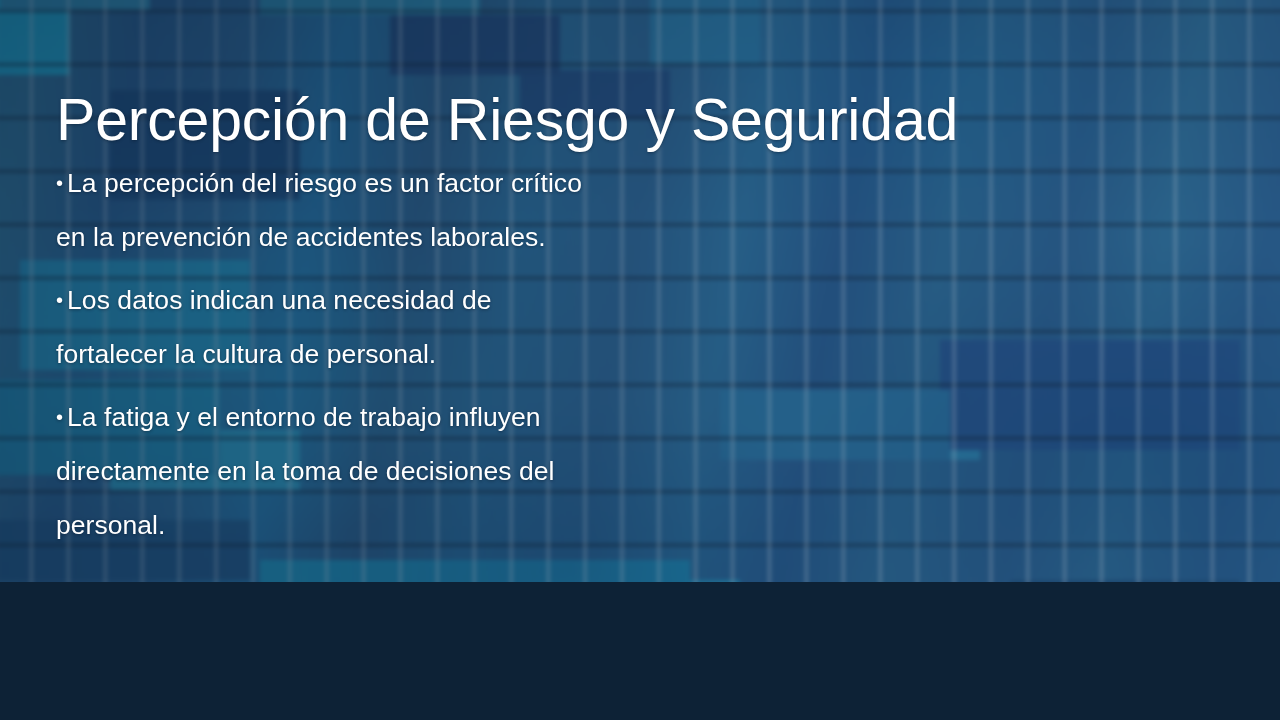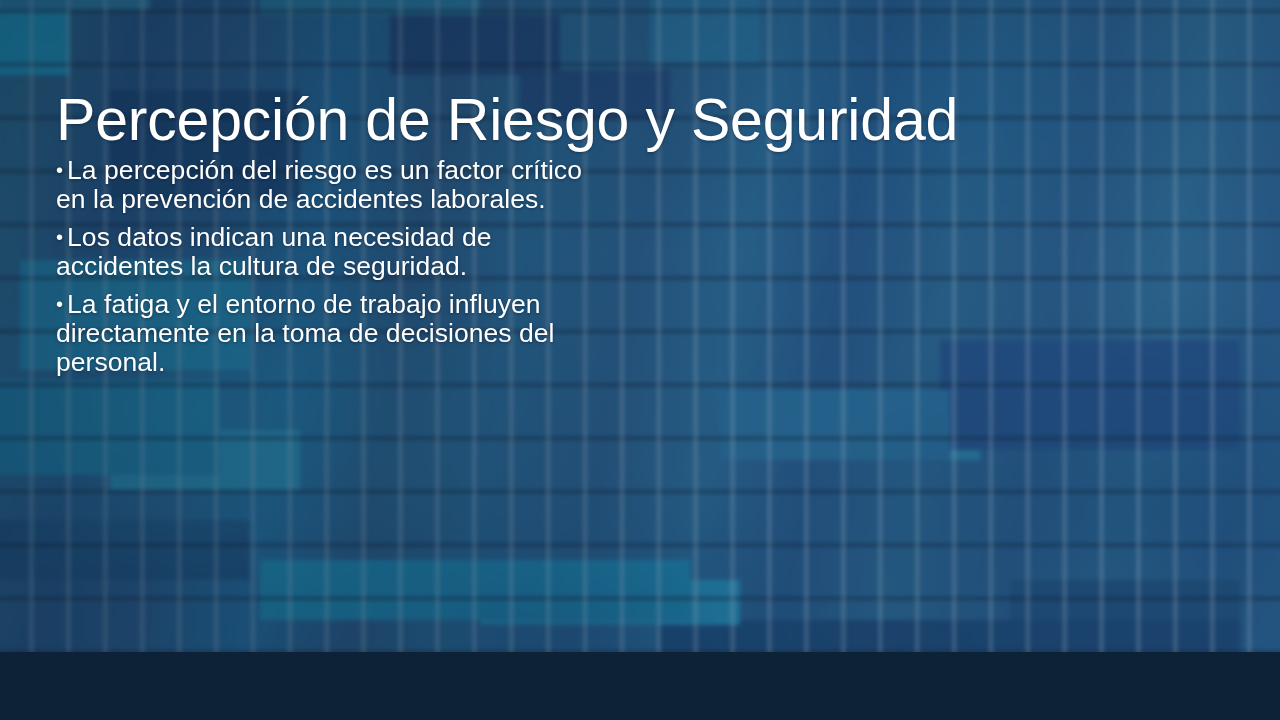--- a/index.html
+++ b/index.html
@@ -8,21 +8,21 @@
     padding: 0;
     background: #0d2236;
   }
   body {
     font-family: "Liberation Sans", sans-serif;
   }
 
   .slide {
     position: relative;
     width: 1280px;
-    height: 652px;
+    height: 582px;
     overflow: hidden;
     background: #8b5cf6;
   }
 
   
   .bg {
     position: absolute;
     inset: -40px;
     overflow: hidden;
     filter: blur(2.2px);
@@ -196,21 +196,21 @@
     position: absolute;
     left: 56px;
     top: 156px;
     width: 528px;
   }
 
   .bullet-para {
     color: #ffffff;
     font-size: 26.5px;
     font-weight: 300;
-    line-height: 29px;
+    line-height: 54px;
     letter-spacing: 0.05px;
     margin: 0 0 9px 0;
     text-shadow: 0 1px 3px rgba(8,24,42,0.48);
   }
   .bullet-para:last-child { margin-bottom: 1px; }
 
   .bullet-dot {
     font-size: 20px;
     vertical-align: 2px;
     padding-right: 4px;
@@ -230,20 +230,20 @@
   </div>
 
   <div class="content">
 
     <h1 class="slide-title">Percepción de Riesgo y Seguridad</h1>
 
     <div class="body-block">
 
       <p class="bullet-para"><span class="bullet-dot">•</span><span>La percepción del riesgo es un factor crítico en la prevención de accidentes laborales.</span></p>
 
-      <p class="bullet-para"><span class="bullet-dot">•</span><span>Los datos indican una necesidad de accidentes la cultura de seguridad.</span></p>
+      <p class="bullet-para"><span class="bullet-dot">•</span><span>Los datos indican una necesidad de fortalecer la cultura de personal.</span></p>
 
       <p class="bullet-para"><span class="bullet-dot">•</span><span>La fatiga y el entorno de trabajo influyen directamente en la toma de decisiones del personal.</span></p>
 
     </div>
 
   </div>
 </div>
 
 </body></html>

